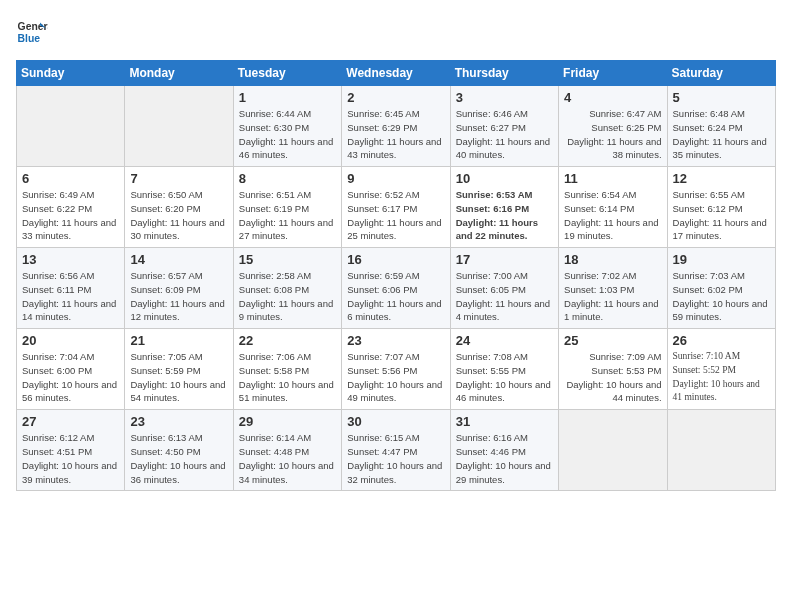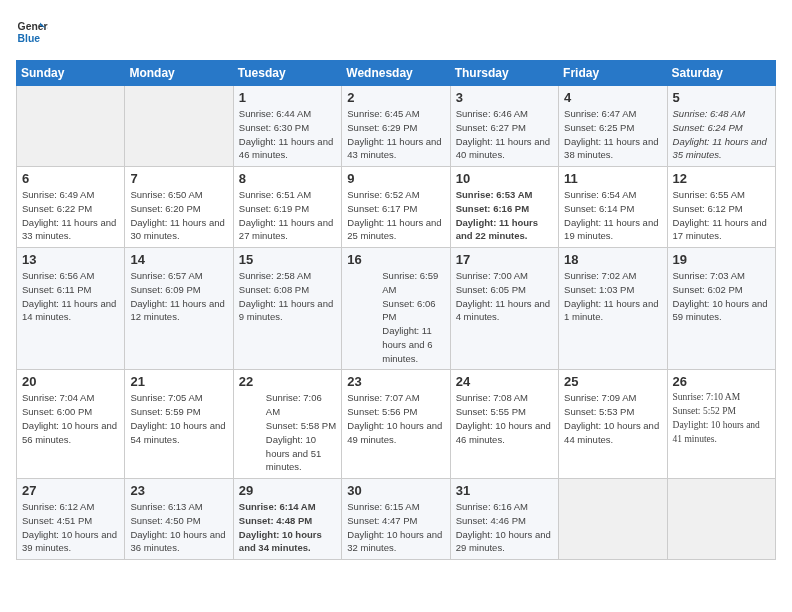--- a/index.html
+++ b/index.html
@@ -137,27 +137,27 @@
 Daylight: 11 hours and 43 minutes.</div>
           </td>
           <td>
             <div class="day-number">3</div>
             <div class="day-info" style="white-space: pre-line;">Sunrise: 6:46 AM
 Sunset: 6:27 PM
 Daylight: 11 hours and 40 minutes.</div>
           </td>
           <td>
             <div class="day-number">4</div>
-            <div class="day-info" style="white-space: pre-line;">Sunrise: 6:47 AM
+            <div class="day-info" style="white-space: pre-line; text-align: right;">Sunrise: 6:47 AM
 Sunset: 6:25 PM
 Daylight: 11 hours and 38 minutes.</div>
           </td>
           <td>
             <div class="day-number">5</div>
-            <div class="day-info" style="white-space: pre-line; font-style: italic;">Sunrise: 6:48 AM
+            <div class="day-info" style="white-space: pre-line;">Sunrise: 6:48 AM
 Sunset: 6:24 PM
 Daylight: 11 hours and 35 minutes.</div>
           </td>
         </tr>
         <tr>
           <td>
             <div class="day-number">6</div>
             <div class="day-info" style="white-space: pre-line;">Sunrise: 6:49 AM
 Sunset: 6:22 PM
 Daylight: 11 hours and 33 minutes.</div>
@@ -213,21 +213,21 @@
 Daylight: 11 hours and 12 minutes.</div>
           </td>
           <td>
             <div class="day-number">15</div>
             <div class="day-info" style="white-space: pre-line;">Sunrise: 2:58 AM
 Sunset: 6:08 PM
 Daylight: 11 hours and 9 minutes.</div>
           </td>
           <td>
             <div class="day-number">16</div>
-            <div class="day-info" style="white-space: pre-line; margin-left: 35px;">Sunrise: 6:59 AM
+            <div class="day-info" style="white-space: pre-line;">Sunrise: 6:59 AM
 Sunset: 6:06 PM
 Daylight: 11 hours and 6 minutes.</div>
           </td>
           <td>
             <div class="day-number">17</div>
             <div class="day-info" style="white-space: pre-line;">Sunrise: 7:00 AM
 Sunset: 6:05 PM
 Daylight: 11 hours and 4 minutes.</div>
           </td>
           <td>
@@ -251,39 +251,39 @@
 Daylight: 10 hours and 56 minutes.</div>
           </td>
           <td>
             <div class="day-number">21</div>
             <div class="day-info" style="white-space: pre-line;">Sunrise: 7:05 AM
 Sunset: 5:59 PM
 Daylight: 10 hours and 54 minutes.</div>
           </td>
           <td>
             <div class="day-number">22</div>
-            <div class="day-info" style="white-space: pre-line; margin-left: 27px;">Sunrise: 7:06 AM
+            <div class="day-info" style="white-space: pre-line;">Sunrise: 7:06 AM
 Sunset: 5:58 PM
 Daylight: 10 hours and 51 minutes.</div>
           </td>
           <td>
             <div class="day-number">23</div>
             <div class="day-info" style="white-space: pre-line;">Sunrise: 7:07 AM
 Sunset: 5:56 PM
 Daylight: 10 hours and 49 minutes.</div>
           </td>
           <td>
             <div class="day-number">24</div>
             <div class="day-info" style="white-space: pre-line;">Sunrise: 7:08 AM
 Sunset: 5:55 PM
 Daylight: 10 hours and 46 minutes.</div>
           </td>
           <td>
             <div class="day-number">25</div>
-            <div class="day-info" style="white-space: pre-line;">Sunrise: 7:09 AM
+            <div class="day-info" style="white-space: pre-line; text-align: right;">Sunrise: 7:09 AM
 Sunset: 5:53 PM
 Daylight: 10 hours and 44 minutes.</div>
           </td>
           <td>
             <div class="day-number">26</div>
             <div class="day-info" style="white-space: pre-line; font-family: Liberation Serif, serif;">Sunrise: 7:10 AM
 Sunset: 5:52 PM
 Daylight: 10 hours and 41 minutes.</div>
           </td>
         </tr>
@@ -295,21 +295,21 @@
 Daylight: 10 hours and 39 minutes.</div>
           </td>
           <td>
             <div class="day-number">23</div>
             <div class="day-info" style="white-space: pre-line;">Sunrise: 6:13 AM
 Sunset: 4:50 PM
 Daylight: 10 hours and 36 minutes.</div>
           </td>
           <td>
             <div class="day-number">29</div>
-            <div class="day-info" style="white-space: pre-line; font-weight: bold;">Sunrise: 6:14 AM
+            <div class="day-info" style="white-space: pre-line;">Sunrise: 6:14 AM
 Sunset: 4:48 PM
 Daylight: 10 hours and 34 minutes.</div>
           </td>
           <td>
             <div class="day-number">30</div>
             <div class="day-info" style="white-space: pre-line;">Sunrise: 6:15 AM
 Sunset: 4:47 PM
 Daylight: 10 hours and 32 minutes.</div>
           </td>
           <td>

